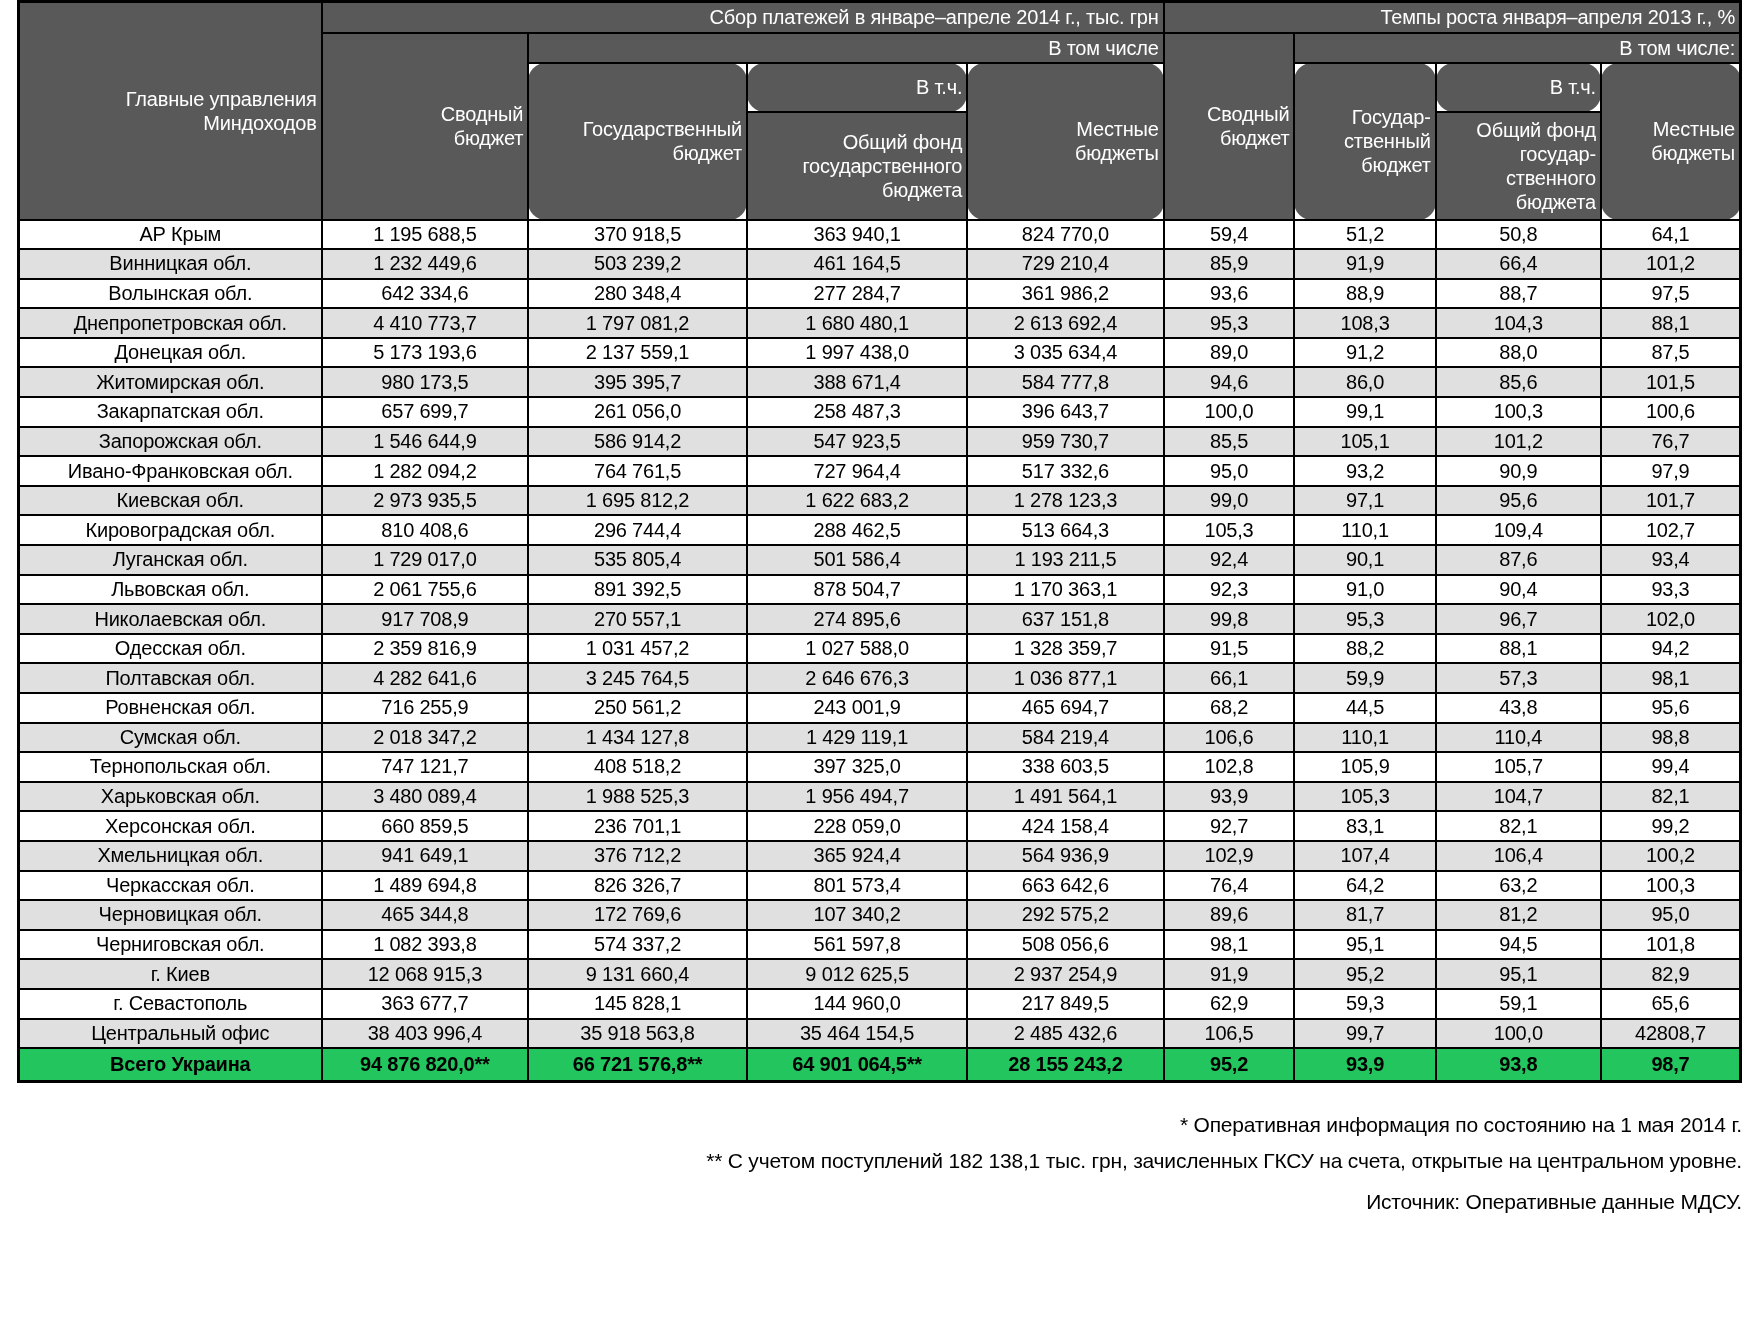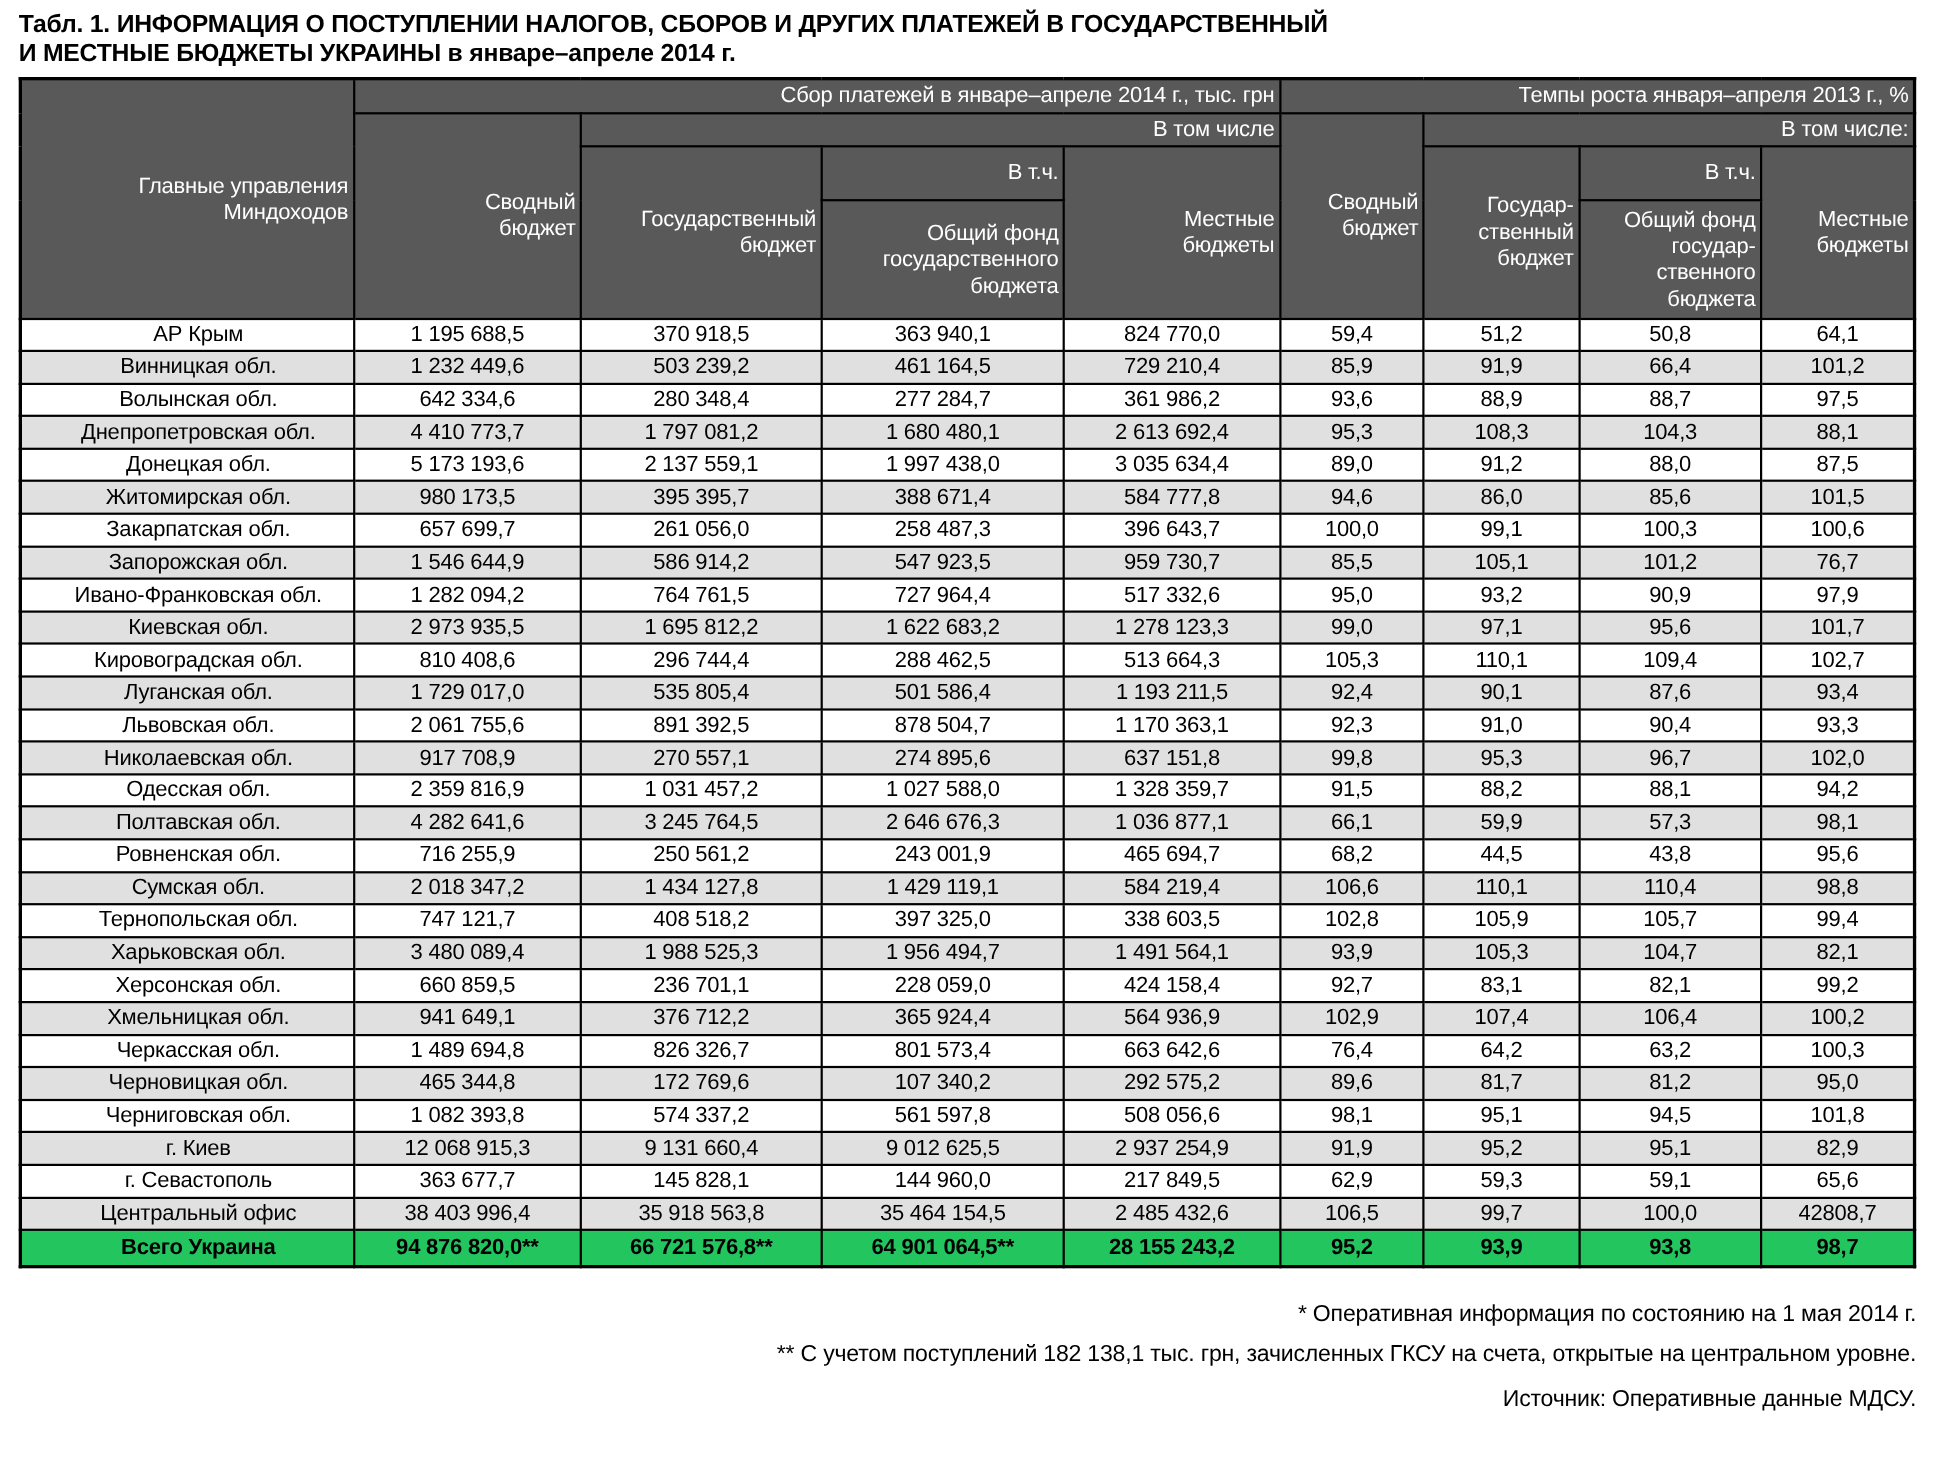--- a/index.html
+++ b/index.html
@@ -41,21 +41,21 @@
     font-weight: 400;
     font-size: 20px;
     line-height: 24px;
     text-align: right;
     vertical-align: middle;
     white-space: pre-line;
     padding: 2px 4px;
   }
   tr.hr1 th { height: 31px; }
   tr.hr2 th { height: 29px; }
-  tr.hr3 th { height: 49px; }
+  tr.hr3 th { height: 49px; border-radius: 18px; }
   tr.hr4 th { height: 108px; }
 
   tbody td {
     height: 29.6px;
     font-size: 20px;
     text-align: center;
     vertical-align: middle;
     padding: 1px 4px;
     background: #ffffff;
   }
@@ -79,22 +79,20 @@
     line-height: 36px;
     letter-spacing: -0.2px;
   }
   .notes .source { margin-top: 5px; margin-left: 40px; }
 </style>
 </head>
 <body>
 
 <div class="page">
 
-  <div class="title">Табл. 1. ИНФОРМАЦИЯ О ПОСТУПЛЕНИИ НАЛОГОВ, СБОРОВ И ДРУГИХ ПЛАТЕЖЕЙ В ГОСУДАРСТВЕННЫЙ
-И МЕСТНЫЕ БЮДЖЕТЫ УКРАИНЫ в январе–апреле 2014 г.</div>
 
   <table class="main">
     <colgroup>
       <col style="width:17.6%">
       <col style="width:12.0%">
       <col style="width:12.7%">
       <col style="width:12.8%">
       <col style="width:11.4%">
       <col style="width:7.6%">
       <col style="width:8.2%">

